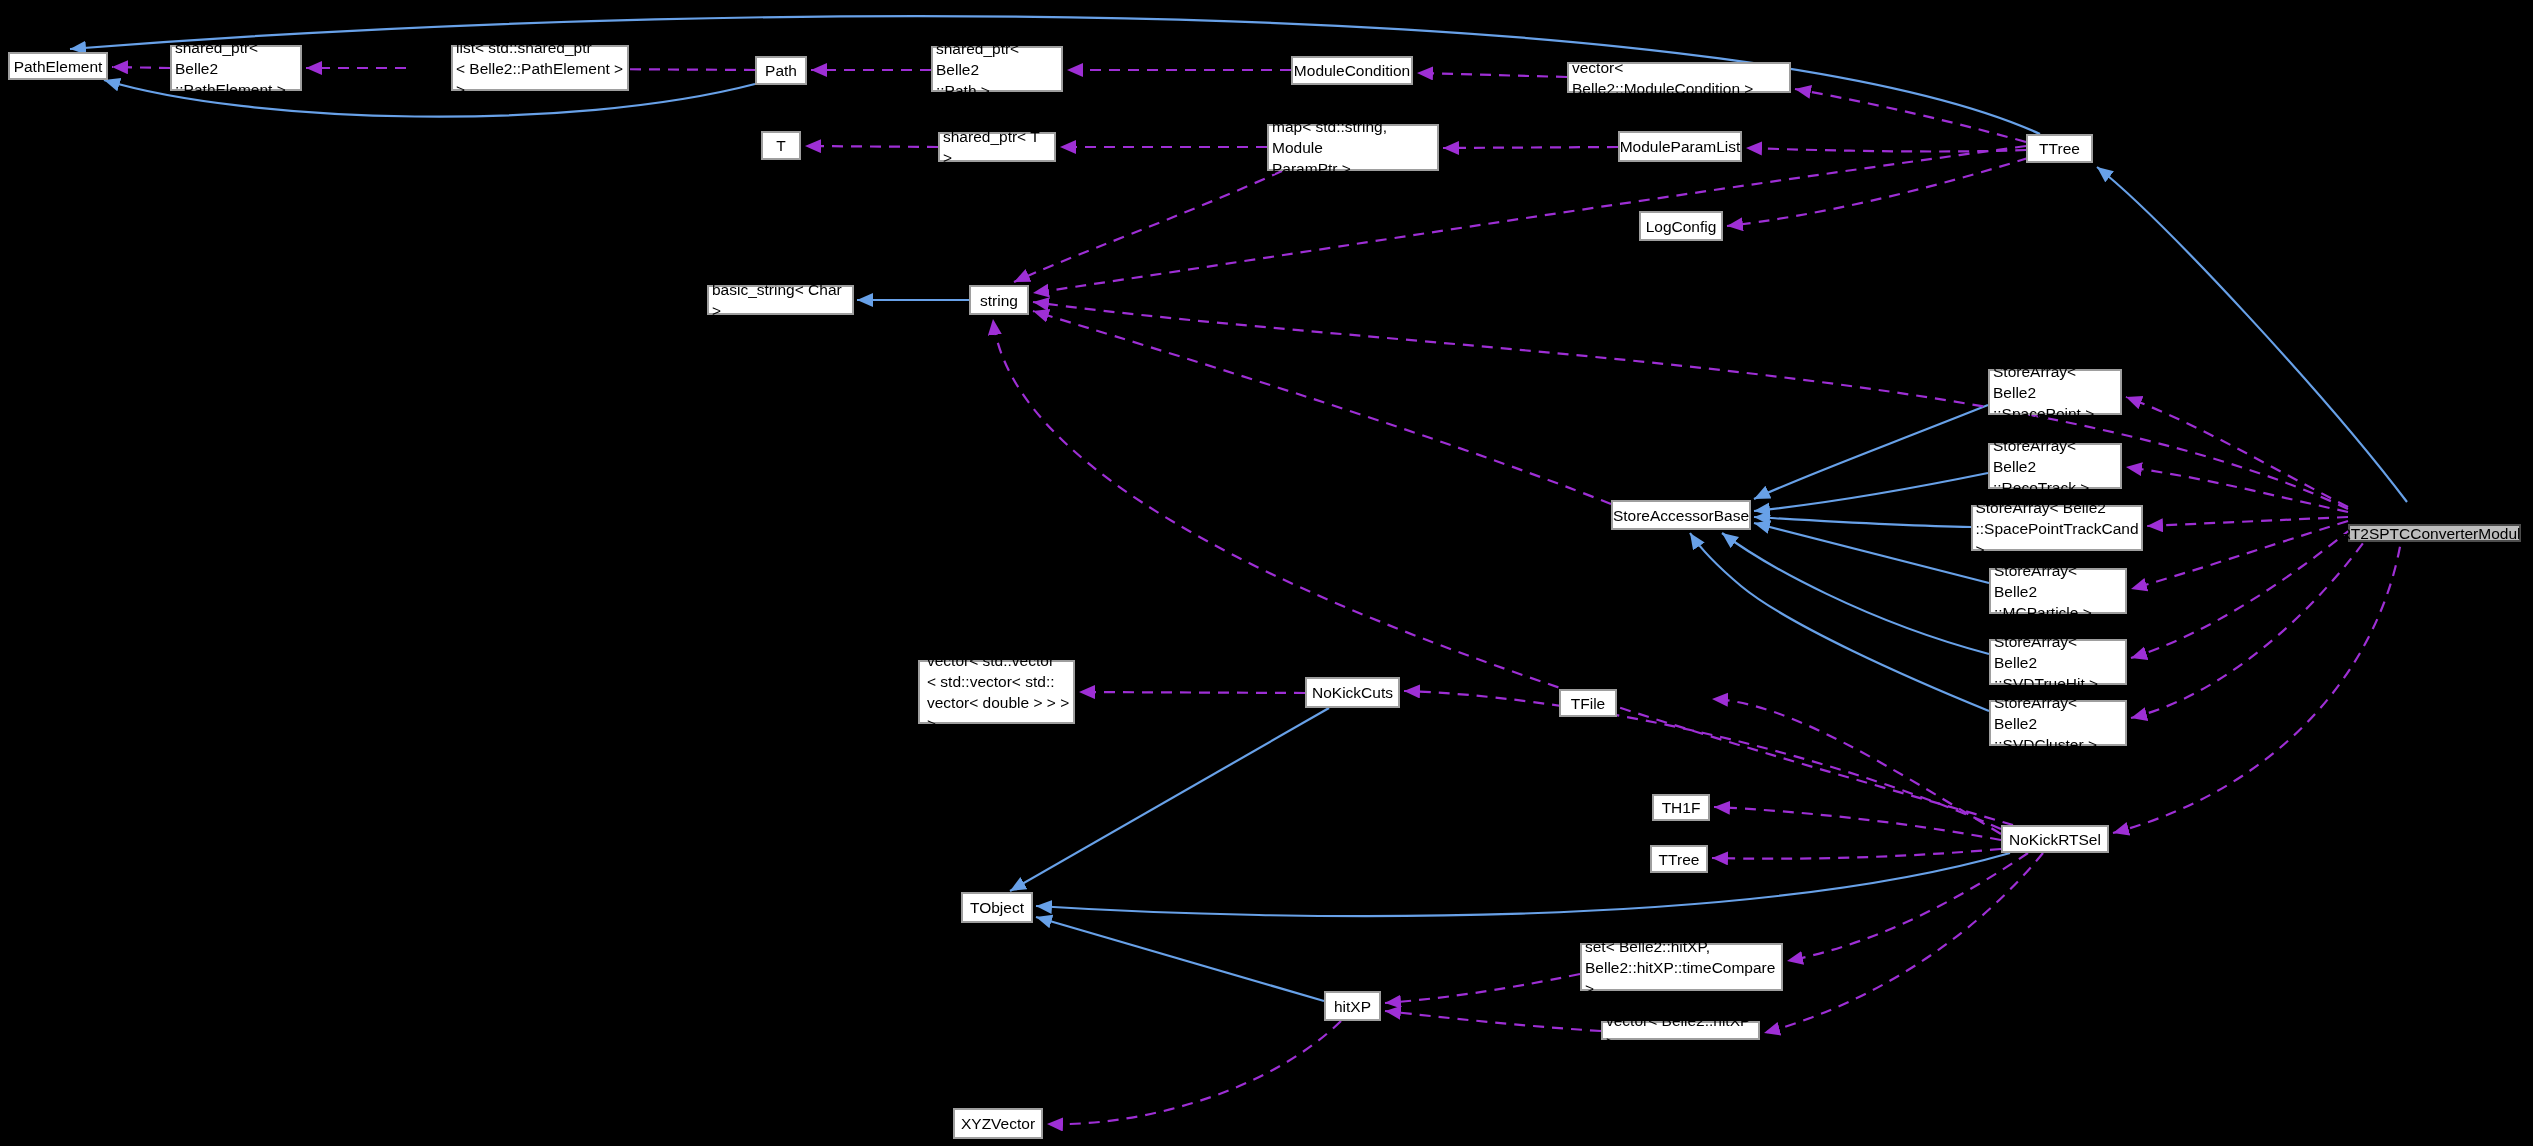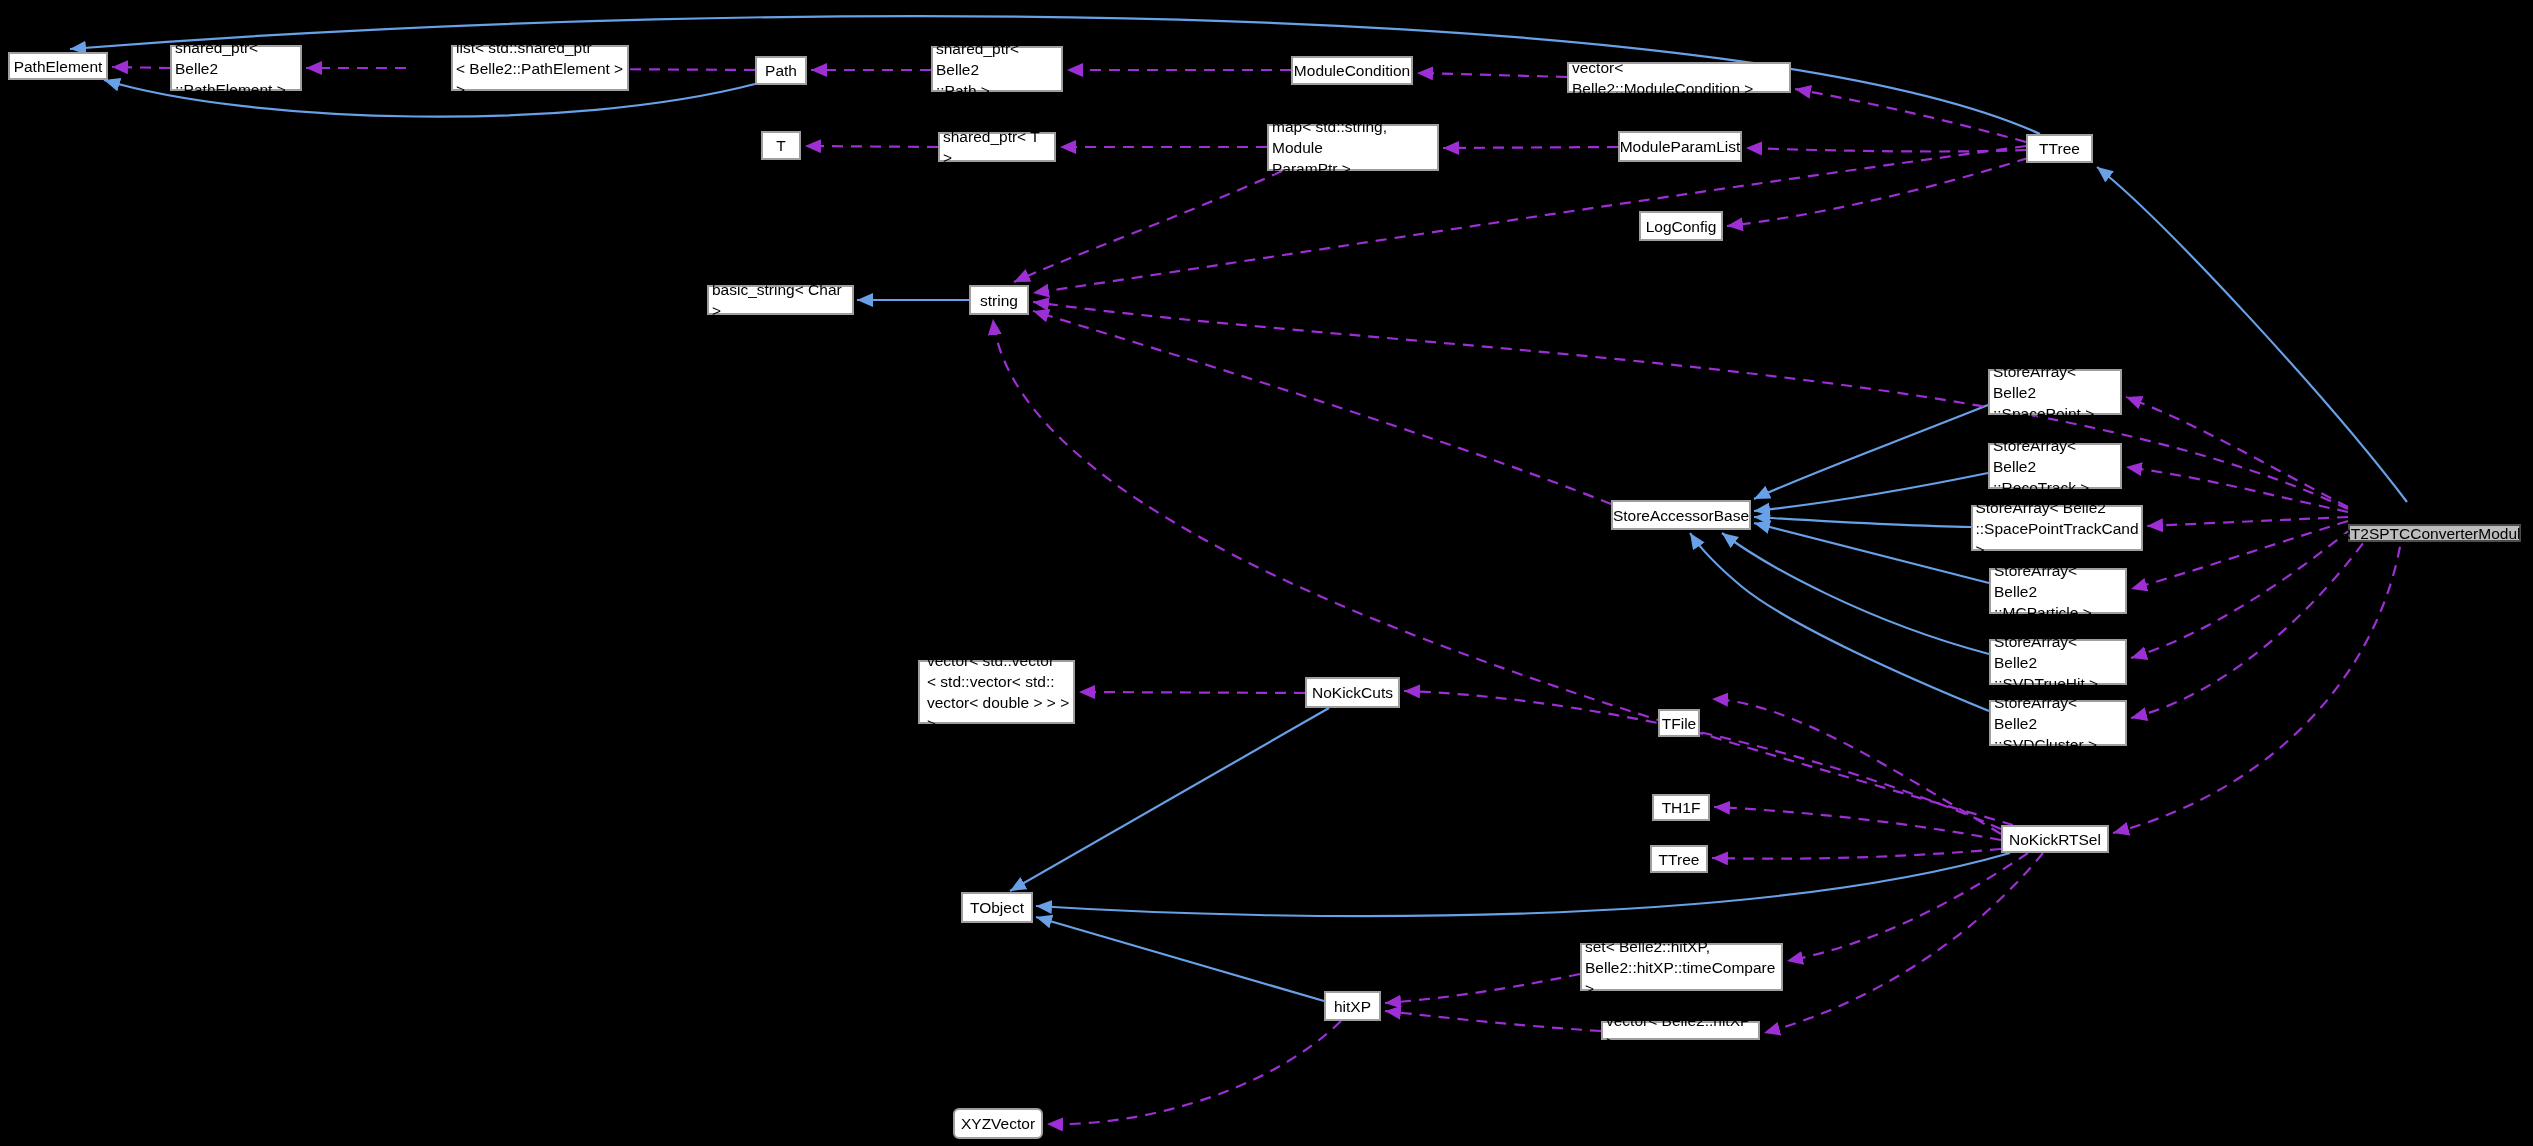--- a/index.html
+++ b/index.html
@@ -129,24 +129,24 @@
 ::MCParticle &gt;</div>
   <div class="node" style="left:1989px;top:639px;width:138px;height:46px;">StoreArray&lt; Belle2
 ::SVDTrueHit &gt;</div>
   <div class="node" style="left:1989px;top:700px;width:138px;height:46px;">StoreArray&lt; Belle2
 ::SVDCluster &gt;</div>
   <div class="node hl" style="left:2348px;top:524px;width:173px;height:18px;">RT2SPTCConverterModule</div>
   <div class="node left" style="left:918px;top:660px;width:157px;height:64px;">vector&lt; std::vector
 &lt; std::vector&lt; std::
 vector&lt; double &gt; &gt; &gt; &gt;</div>
   <div class="node" style="left:1305px;top:677px;width:95px;height:31px;">NoKickCuts</div>
-  <div class="node" style="left:1658px;top:689px;width:42px;height:28px;margin-top:20px;">TFile</div>
+  <div class="node" style="left:1559px;top:689px;width:58px;height:28px;">TFile</div>
   <div class="node" style="left:1652px;top:794px;width:58px;height:27px;">TH1F</div>
   <div class="node" style="left:1650px;top:845px;width:58px;height:28px;">TTree</div>
   <div class="node" style="left:2001px;top:825px;width:108px;height:28px;">NoKickRTSel</div>
   <div class="node" style="left:961px;top:892px;width:72px;height:31px;">TObject</div>
   <div class="node" style="left:1324px;top:991px;width:57px;height:30px;">hitXP</div>
   <div class="node" style="left:1580px;top:943px;width:203px;height:48px;">set&lt; Belle2::hitXP,
 Belle2::hitXP::timeCompare &gt;</div>
   <div class="node" style="left:1601px;top:1021px;width:159px;height:19px;">vector&lt; Belle2::hitXP &gt;</div>
-  <div class="node" style="left:953px;top:1108px;width:90px;height:31px;border-radius:6px;">XYZVector</div>
+  <div class="node" style="left:953px;top:1108px;width:90px;height:31px;">XYZVector</div>
 
 </div>
 
 </body></html>

